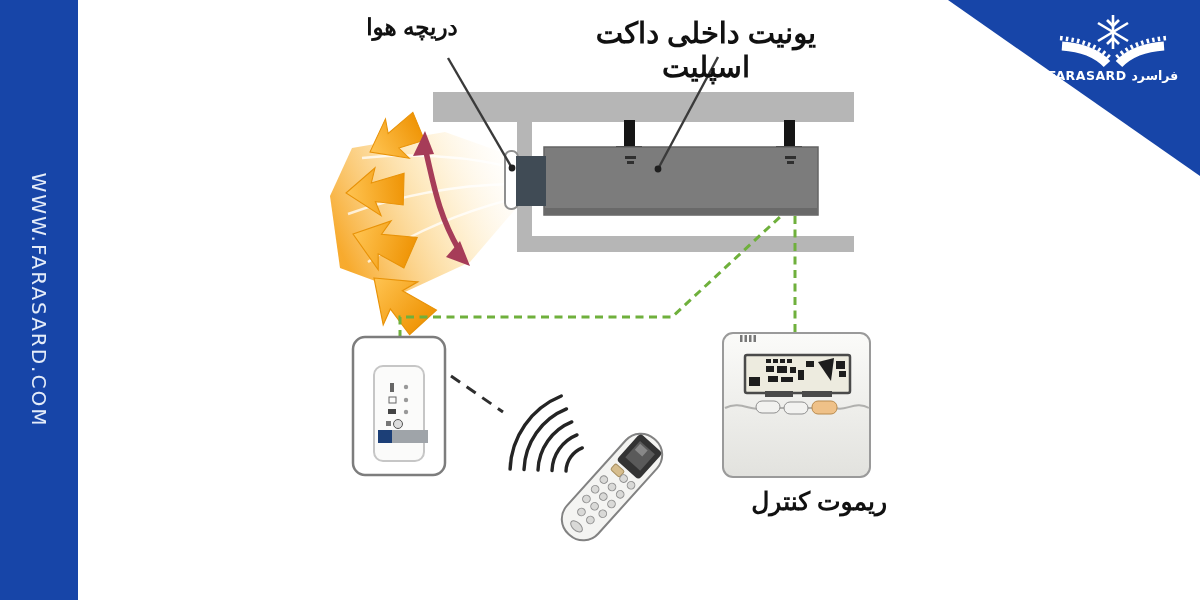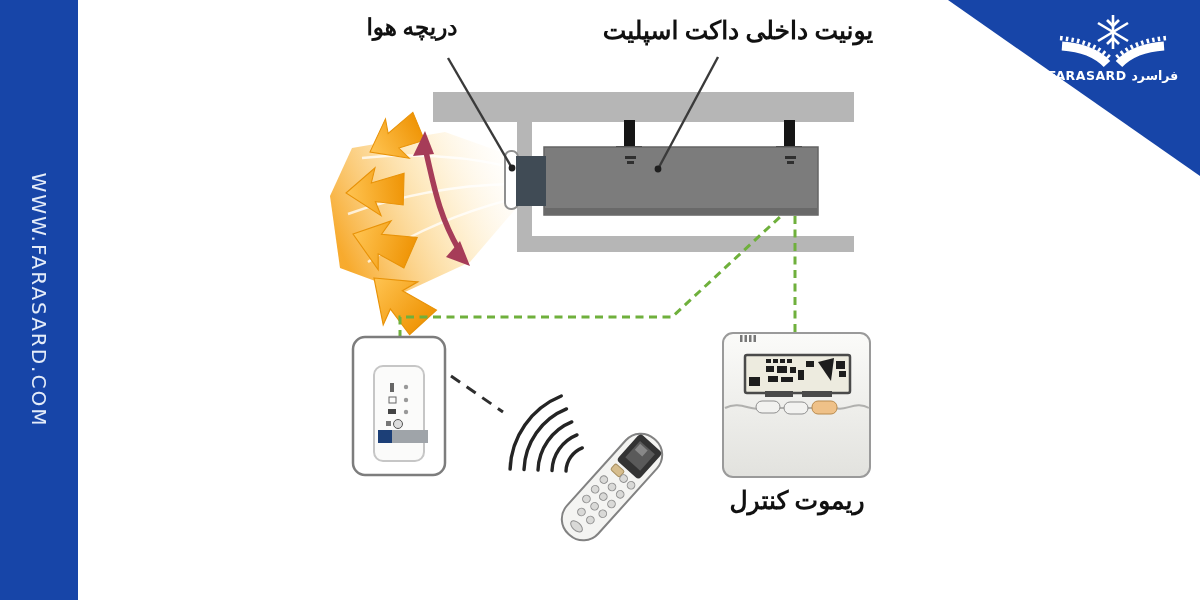--- a/index.html
+++ b/index.html
@@ -4,25 +4,25 @@
 <style>
   html,body{margin:0;padding:0;background:#fff;}
   .stage{position:relative;width:1200px;height:600px;background:#ffffff;overflow:hidden;
          font-family:"DejaVu Sans",sans-serif;}
   .sidebar{position:absolute;left:0;top:0;width:78px;height:600px;background:#1745a8;}
   .sidebar-url{position:absolute;top:300px;left:39px;transform:translate(-50%,-50%) rotate(90deg);
          white-space:nowrap;color:#e4ecf9;font-size:20px;letter-spacing:2px;
          font-family:"DejaVu Sans",sans-serif;}
   .scene{position:absolute;left:0;top:0;width:1200px;height:600px;}
   .lbl{position:absolute;color:#111;font-weight:bold;text-align:center;direction:rtl;
-       font-family:Liberation Serif, serif;}
+       font-family:Liberation Sans, sans-serif;}
   .lbl-air{left:337px;top:14px;width:150px;font-size:23px;}
-  .lbl-unit{left:588px;top:16px;width:300px;font-size:25px;}
+  .lbl-unit{left:556px;top:16px;width:300px;font-size:29px;}
   .lbl-wireless{left:308px;top:501px;width:240px;font-size:25px;line-height:37px;}
-  .lbl-wall{left:707px;top:482px;width:180px;font-size:25px;line-height:38px;}
+  .lbl-wall{left:707px;top:482px;width:180px;font-size:25px;line-height:38px;text-align:right;}
 </style>
 </head>
 <body>
 
 <div class="stage">
 
   <div class="sidebar">
     <div class="sidebar-url">WWW.FARASARD.COM</div>
   </div>
 

